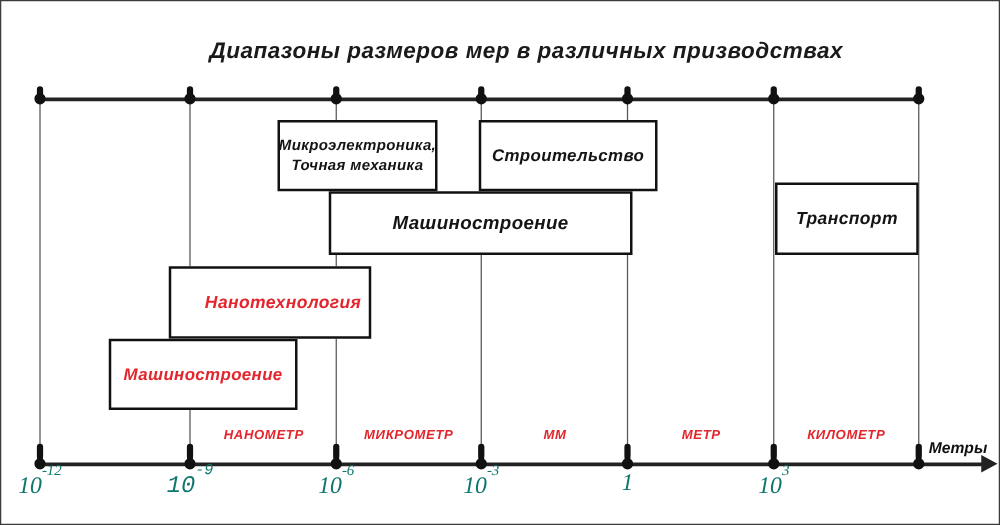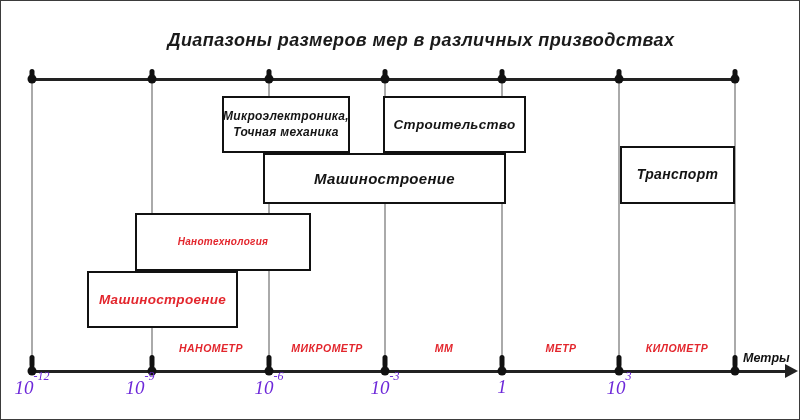--- a/index.html
+++ b/index.html
@@ -107,21 +107,21 @@
     transform: translateX(-50%);
   }
 
   
   .tick-label {
     position: absolute;
     transform: translateX(-50%);
     top: 375px;
     font-size: 19px;
     font-style: italic;
-    color: #6d28d9;
+    color: #0f766e;
     white-space: nowrap;
     font-family: "Liberation Serif", serif;
     text-align: center;
   }
   .tick-label sup {
     font-size: 12px;
     top: -0.6em;
     position: relative;
   }
 
@@ -222,40 +222,40 @@
     </div>
   <div id="unit-layer">
       <div class="unit-label" style="left: 210px;">НАНОМЕТР</div>
       <div class="unit-label" style="left: 326px;">МИКРОМЕТР</div>
       <div class="unit-label" style="left: 443px;">ММ</div>
       <div class="unit-label" style="left: 560px;">МЕТР</div>
       <div class="unit-label" style="left: 676px;">КИЛОМЕТР</div>
     </div>
   <div id="ticklabel-layer">
       <div class="tick-label" style="left: 31px;"><span>10</span><sup>-12</sup></div>
-      <div class="tick-label" style="left: 139px;"><span>10</span><sup>-9</sup></div>
+      <div class="tick-label" style="left: 151px; font-family: Liberation Mono, monospace;"><span>10</span><sup>-9</sup></div>
       <div class="tick-label" style="left: 268px;"><span>10</span><sup>-6</sup></div>
       <div class="tick-label" style="left: 384px;"><span>10</span><sup>-3</sup></div>
       <div class="tick-label" style="left: 501px;"><span>1</span></div>
       <div class="tick-label" style="left: 618px;"><span>10</span><sup>3</sup></div>
     </div>
   <div id="box-layer">
       <div class="domain-box" style="left: 207px; top: 95px; width: 128px; height: 57px; font-size: 12px; margin-left: 14px;">
         <span class="lbl">Микроэлектроника,<br>Точная механика</span>
       </div>
       <div class="domain-box" style="left: 382px; top: 95px; width: 143px; height: 57px; font-size: 13.5px; text-align: center;">
         <span class="lbl">Строительство</span>
       </div>
       <div class="domain-box" style="left: 262px; top: 152px; width: 243px; height: 51px; font-size: 15px;">
         <span class="lbl">Машиностроение</span>
       </div>
       <div class="domain-box" style="left: 619px; top: 145px; width: 115px; height: 58px; font-size: 14px; justify-content: center;">
         <span class="lbl">Транспорт</span>
       </div>
-      <div class="domain-box red" style="left: 134px; top: 212px; width: 176px; height: 58px; font-size: 10px;">
+      <div class="domain-box red" style="left: 134px; top: 212px; width: 162px; height: 58px; font-size: 14px; justify-content: flex-end;">
         <span class="lbl">Нанотехнология</span>
       </div>
       <div class="domain-box red" style="left: 86px; top: 270px; width: 151px; height: 57px; font-size: 13.5px;">
         <span class="lbl">Машиностроение</span>
       </div>
     </div>
 
   <div id="axis-name">Метры</div>
 </div>
 

